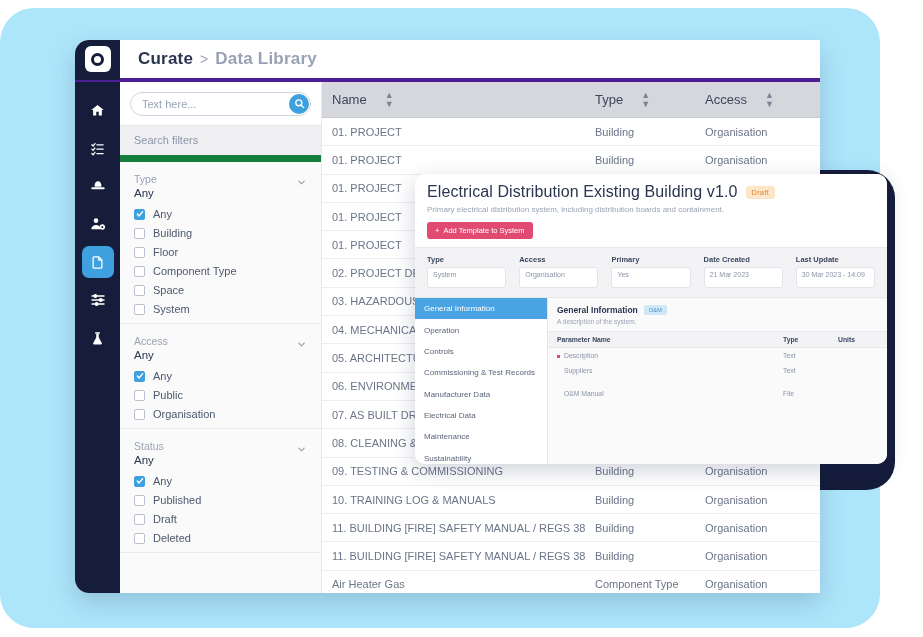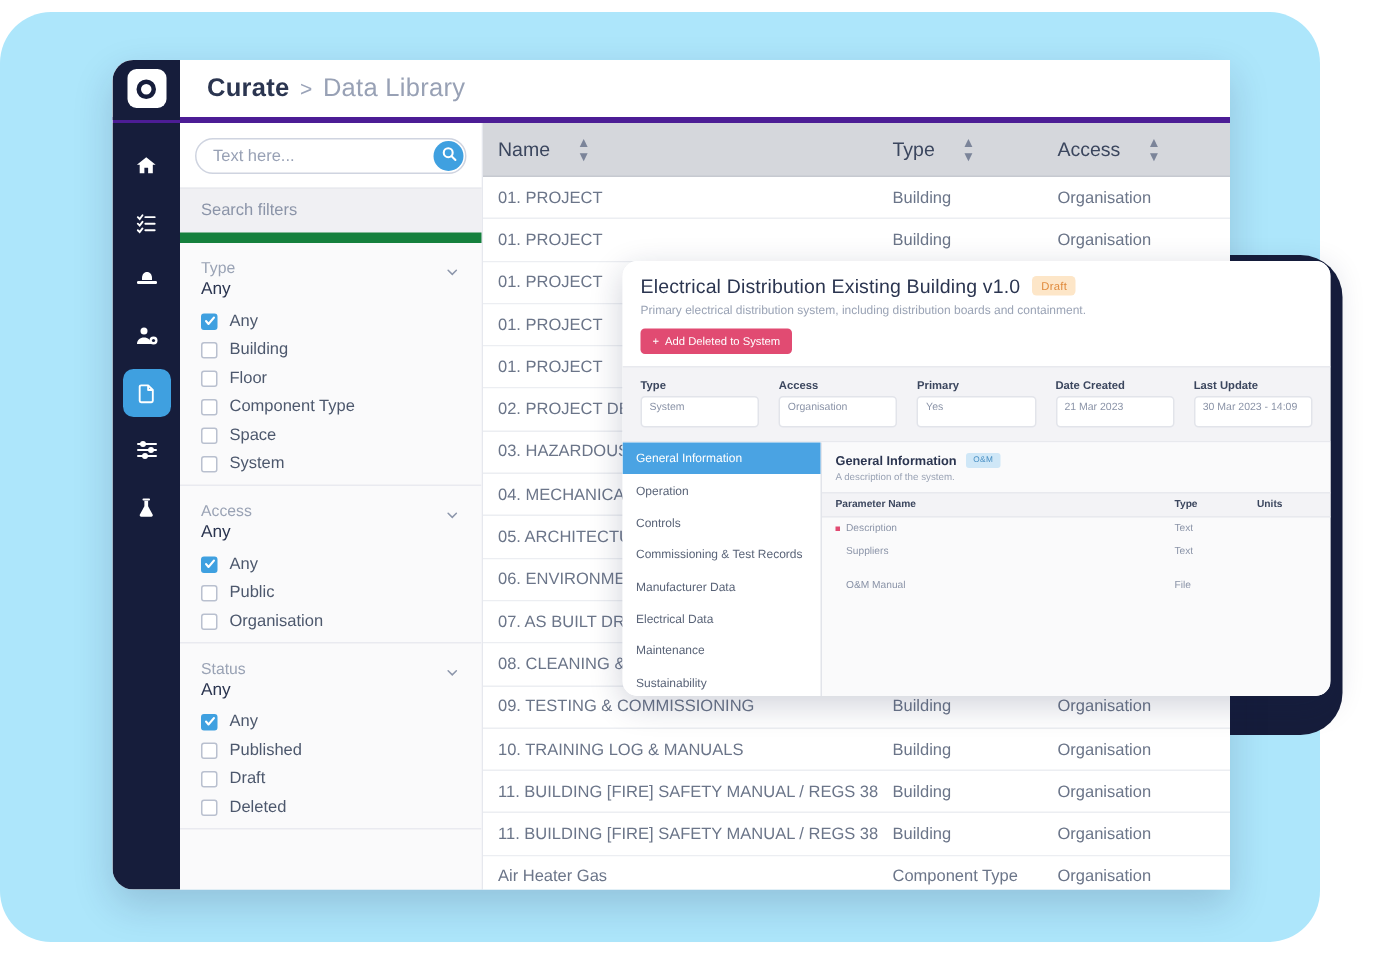--- a/index.html
+++ b/index.html
@@ -68,21 +68,21 @@
     border: 3px solid #161d3b;
     border-radius: 50%;
   }
   .breadcrumb {
     display: flex; align-items: baseline; gap: 7px;
     padding-left: 18px;
     font-size: 17px;
   }
   .crumb-app { color: #2b3550; font-weight: 700; letter-spacing: .2px; }
   .crumb-sep { color: #9aa3b8; font-size: 14px; }
-  .crumb-page { color: #98a1b5; font-weight: 400; letter-spacing: .2px; }
+  .crumb-page { color: #98a1b5; font-weight: 700; letter-spacing: .2px; }
 
   .body-row { display: flex; flex: 1 1 auto; min-height: 0; }
 
   
   .rail {
     width: 45px;
     background: #161d3b;
     flex: 0 0 45px;
     padding-top: 12px;
     display: flex; flex-direction: column; align-items: center;
@@ -196,21 +196,21 @@
     left: 415px; top: 174px;
     width: 472px; height: 290px;
     background: #ffffff;
     border-radius: 10px;
     box-shadow: 0 6px 22px rgba(20,30,70,.20);
     overflow: hidden;
     display: flex; flex-direction: column;
   }
   .detail-head { padding: 9px 12px 8px 12px; background: #fff; }
   .d-title-row { display: flex; align-items: center; gap: 8px; }
-  .d-title { font-size: 13px; color: #2b3550; font-weight: 400; letter-spacing: .1px; }
+  .d-title { font-size: 16px; color: #2b3550; font-weight: 400; letter-spacing: .1px; }
   .badge-draft {
     background: #fde6c8; color: #e08a3c;
     font-size: 7.5px; padding: 2px 6px; border-radius: 3px;
     letter-spacing: .2px;
   }
   .d-sub { font-size: 8px; color: #9aa3b5; margin-top: 4px; }
   .btn-add {
     margin-top: 8px;
     display: inline-flex; align-items: center; gap: 4px;
     background: #e14b72; color: #fff;
@@ -598,21 +598,21 @@
 
   <div class="detail">
     <div class="detail-head">
       <div class="d-title-row">
         <span class="d-title">Electrical Distribution Existing Building v1.0</span>
         <span class="badge-draft">Draft</span>
       </div>
       <div class="d-sub">Primary electrical distribution system, including distribution boards and containment.</div>
       <button class="btn-add">
         <span>+</span>
-        <span>Add Deleted to System</span>
+        <span>Add Template to System</span>
       </button>
     </div>
 
     <div class="meta-strip" id="meta-strip">
         <div class="meta">
           <div class="meta-label">Type</div>
           <div class="meta-field">System</div>
         </div>
         <div class="meta">
           <div class="meta-label">Access</div>

